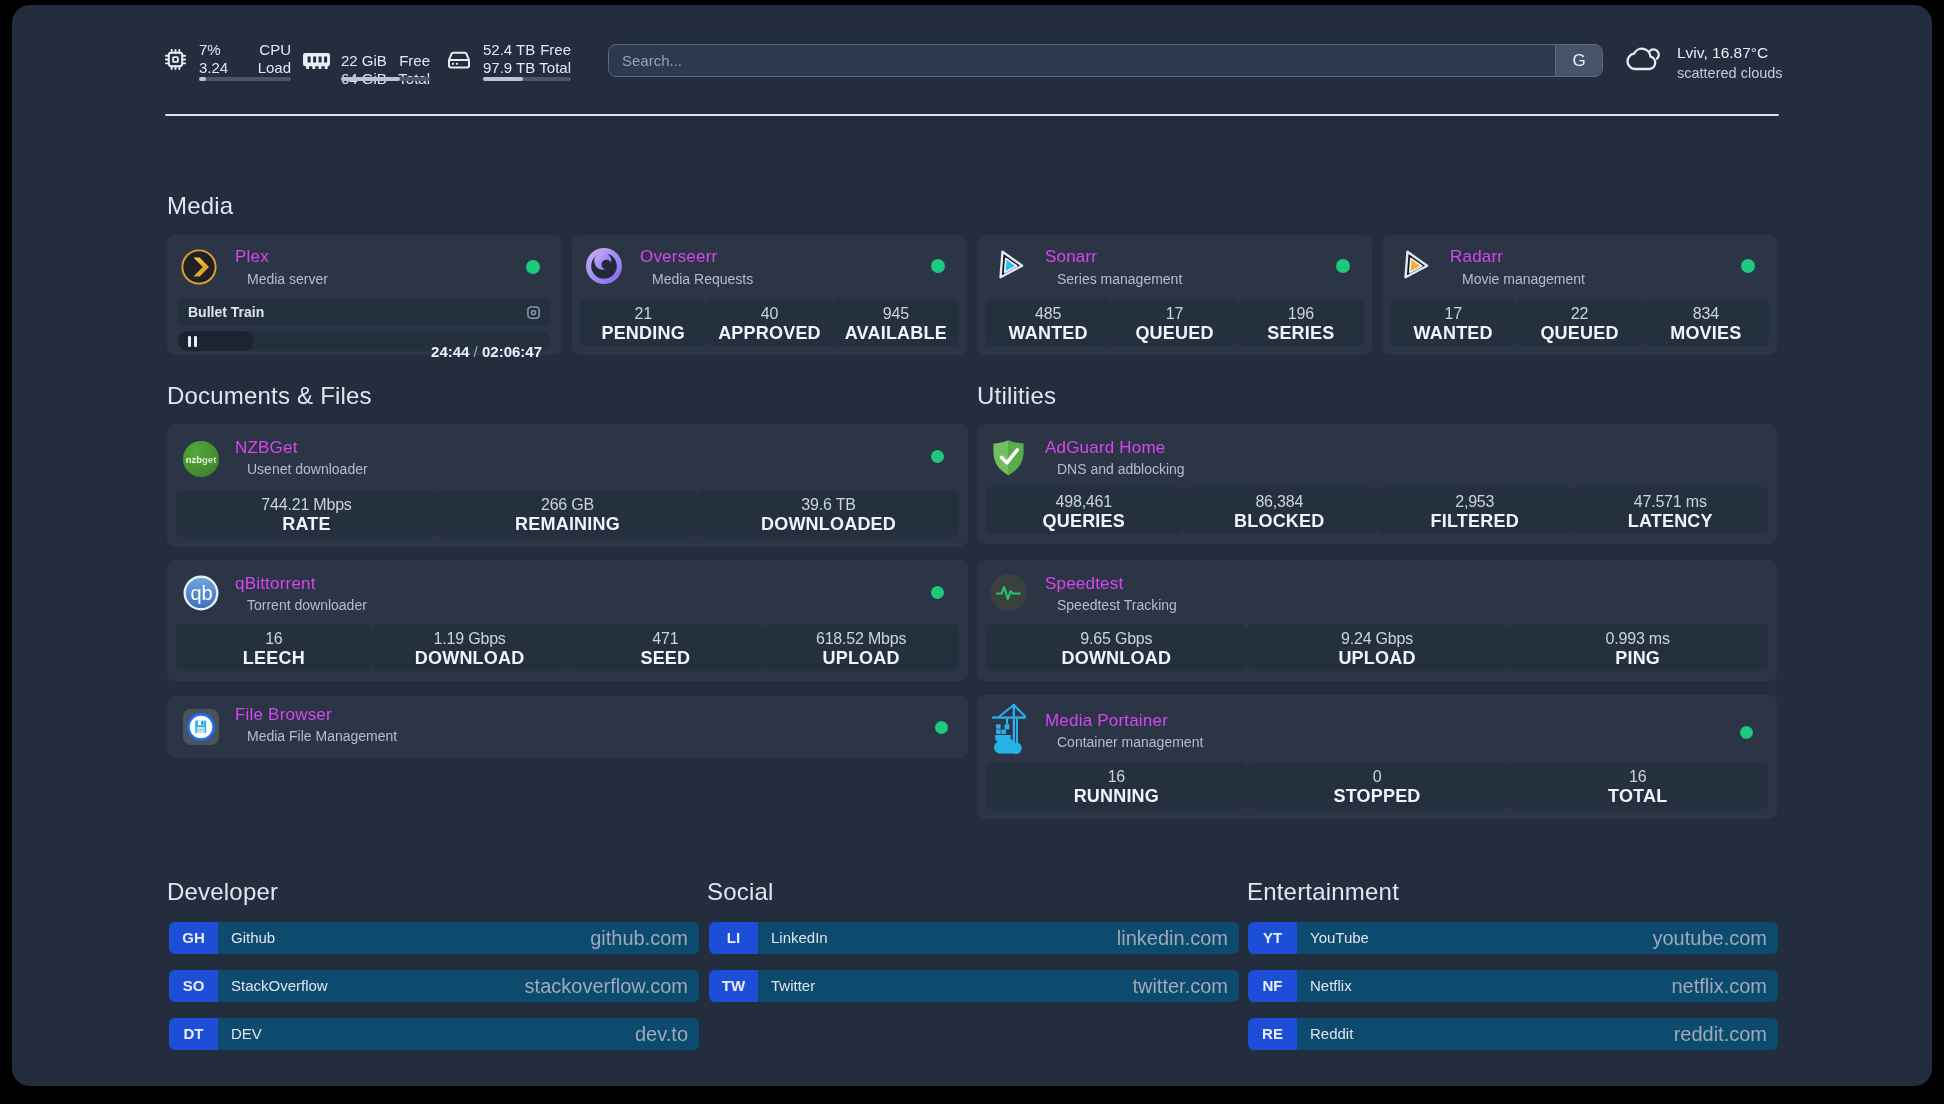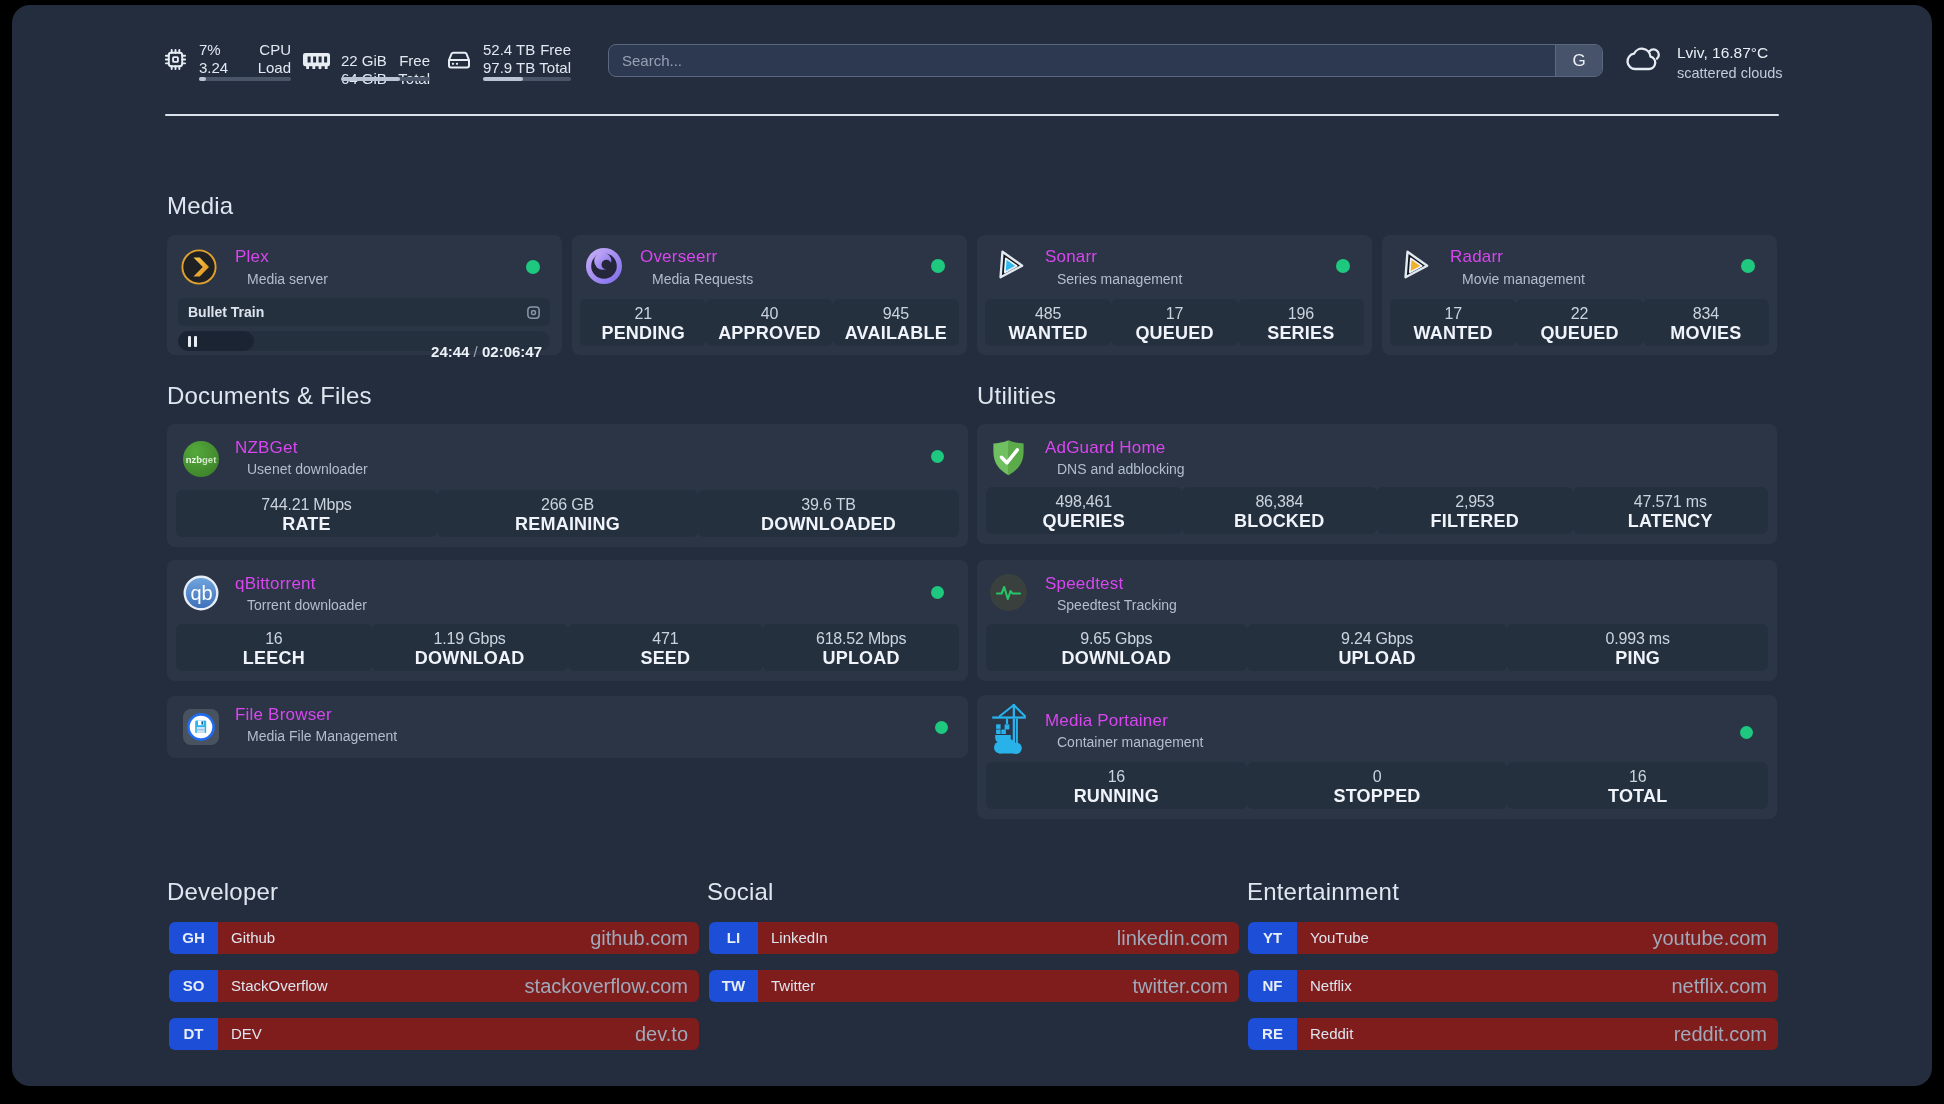--- a/index.html
+++ b/index.html
@@ -10,21 +10,21 @@
   .ctitle { position:absolute; left:68px; top:12px; font-size:17px; font-weight:400; color:#d946ef; letter-spacing:.2px;}
   .csub { position:absolute; left:68px; top:36px; font-size:14px; color:#b3bdcb;margin-left:12px; }
   .dot { position:absolute; width:14px; height:14px; border-radius:50%; background:#1ec87e; }
   .stats { position:absolute; left:8px; right:8px; bottom:9px; height:47px; display:flex; }
   .stat { flex:1; background:#25303f; border-radius:6px; text-align:center; padding-top:4px; }
   .num { font-size:16px; color:#cbd3de; line-height:22px; letter-spacing:-0.2px; }
   .lbl { font-size:18px; font-weight:700; color:#f0f4fa; line-height:16px; letter-spacing:.2px; }
   .sectitle { position:absolute; font-size:24px; font-weight:400; color:#dfe6f0; letter-spacing:.2px; }
   .bk { position:absolute; width:530px; height:32px; }
   .bk-abbr { position:absolute; left:0; top:0; width:49px; height:32px; background:#1d4ed8; border-radius:6px 0 0 6px; text-align:center; line-height:32px; font-size:15px; font-weight:600; color:#e8eef6; }
-  .bk-body { position:absolute; left:49px; right:0; top:0; height:32px; background:#7f1d1d; border-radius:0 6px 6px 0; }
+  .bk-body { position:absolute; left:49px; right:0; top:0; height:32px; background:#0c4a6e; border-radius:0 6px 6px 0; }
   .bk-name { position:absolute; left:13px; top:0; line-height:32px; font-size:15px; color:#dfe5ee; }
   .bk-url { position:absolute; right:11px; top:0; line-height:32px; font-size:20px; color:#9fa9ba; }
   .rw-line { display:flex; justify-content:space-between; font-size:15px; color:#e2e8f1; line-height:18px; }
   .rbar { position:absolute; height:4px; border-radius:2px; background:#4a5568; }
   .rfill { position:absolute; left:0; top:0; bottom:0; border-radius:2px; background:#b9c3d3; }
 </style>
 </head>
 <body>
 <div class="screen"></div>
 

